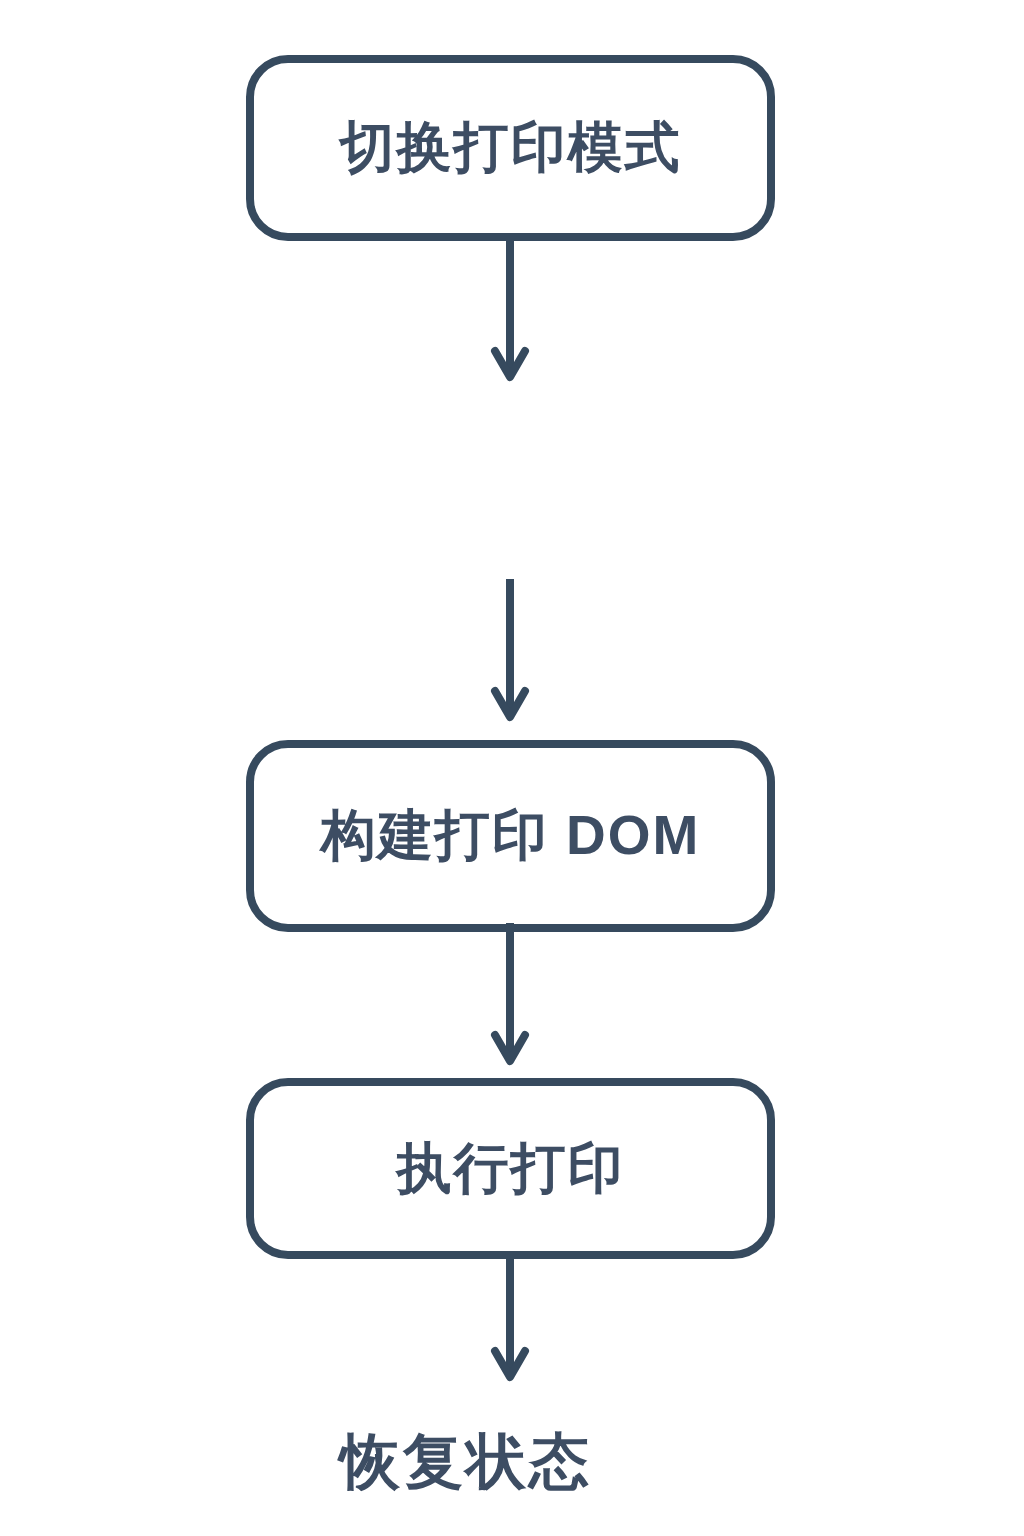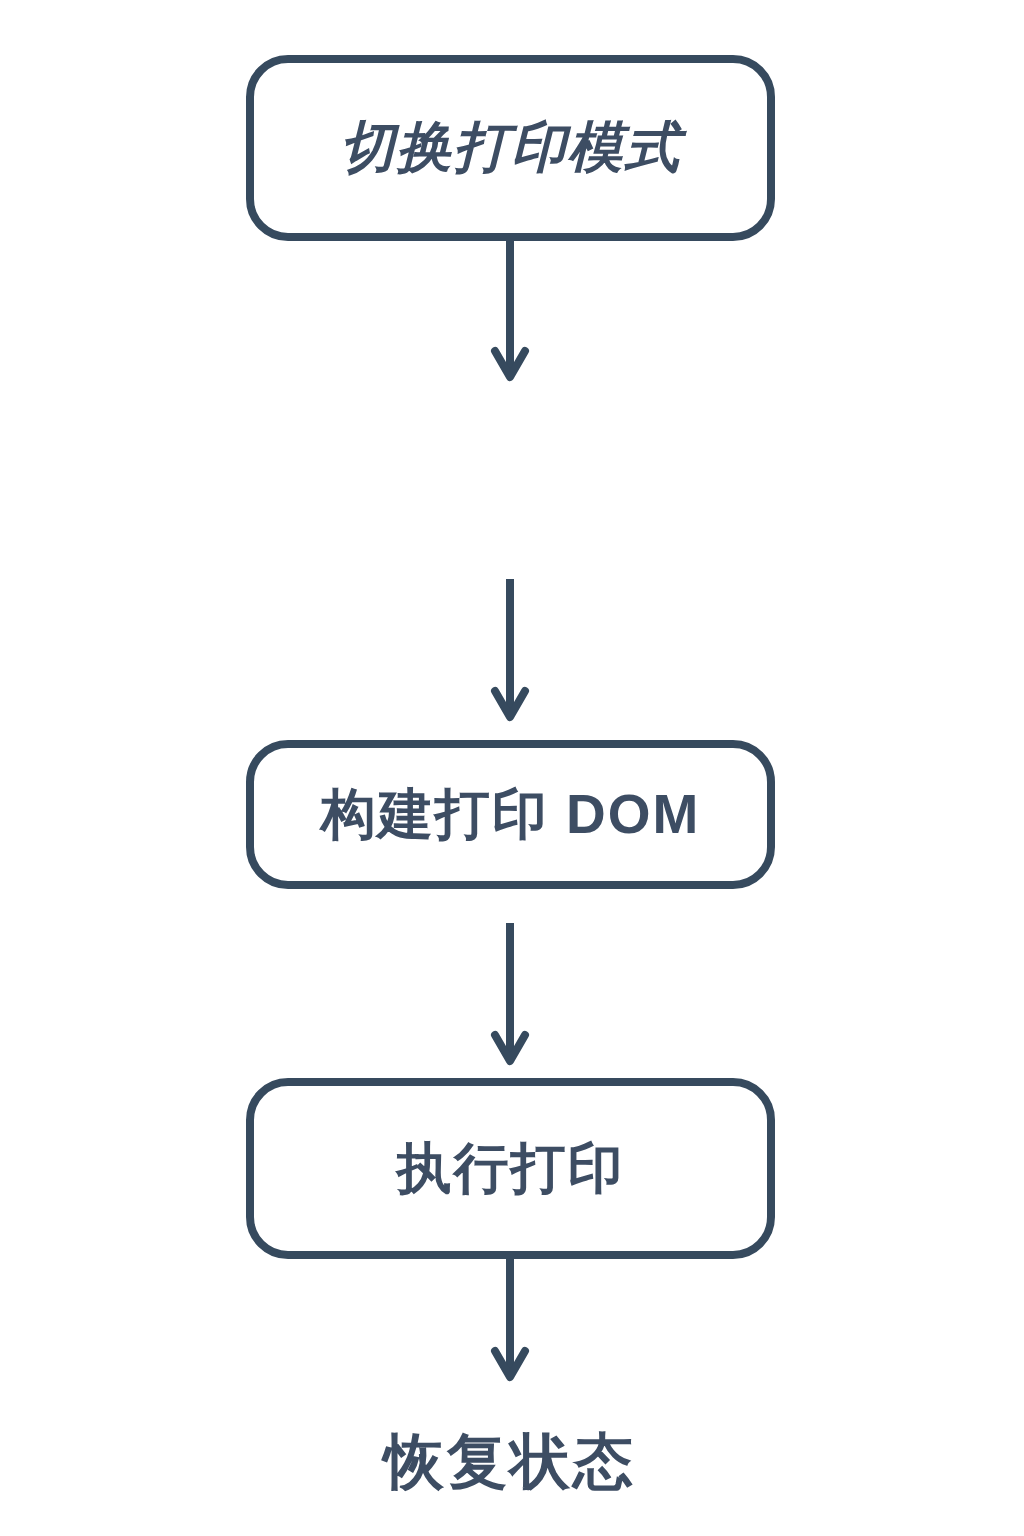--- a/index.html
+++ b/index.html
@@ -35,23 +35,23 @@
   }
   .flow-box .label,
   .flow-text .label {
     color: var(--text);
     font-size: 55px;
     font-weight: 600;
     letter-spacing: 2px;
     white-space: nowrap;
     text-align: center;
   }
-  .box-1 { top: 55px;  height: 186px; font-style: italic; }
+  .box-1 { top: 55px;  height: 186px; }
   .box-2 { top: 400px; height: 181px; }
-  .box-3 { top: 740px; height: 149px; }
+  .box-3 { top: 740px; height: 192px; }
   .box-4 { top: 1078px; height: 181px; }
 
   .flow-arrow {
     position: absolute;
     left: 488px;
     width: 44px;
     height: 148px;
   }
   .arrow-1 { top: 239px; }
   .arrow-2 { top: 579px; }
@@ -70,21 +70,20 @@
     stroke-linejoin: round;
   }
 
   .flow-text {
     position: absolute;
     left: 0;
     top: 1422px;
     width: 932px;
     display: flex;
     justify-content: center;
-    margin-left: 44px;
   }
   .flow-text .label {
     font-size: 60px;
     letter-spacing: 3px;
   }
 </style>
 </head>
 <body>
 
 <div class="canvas">

